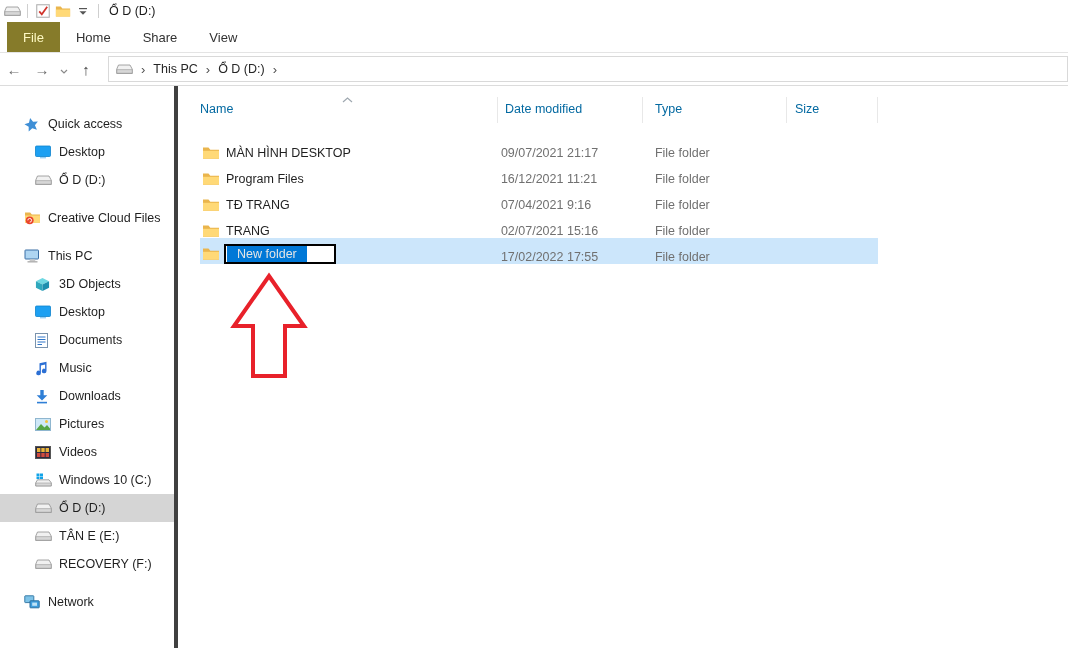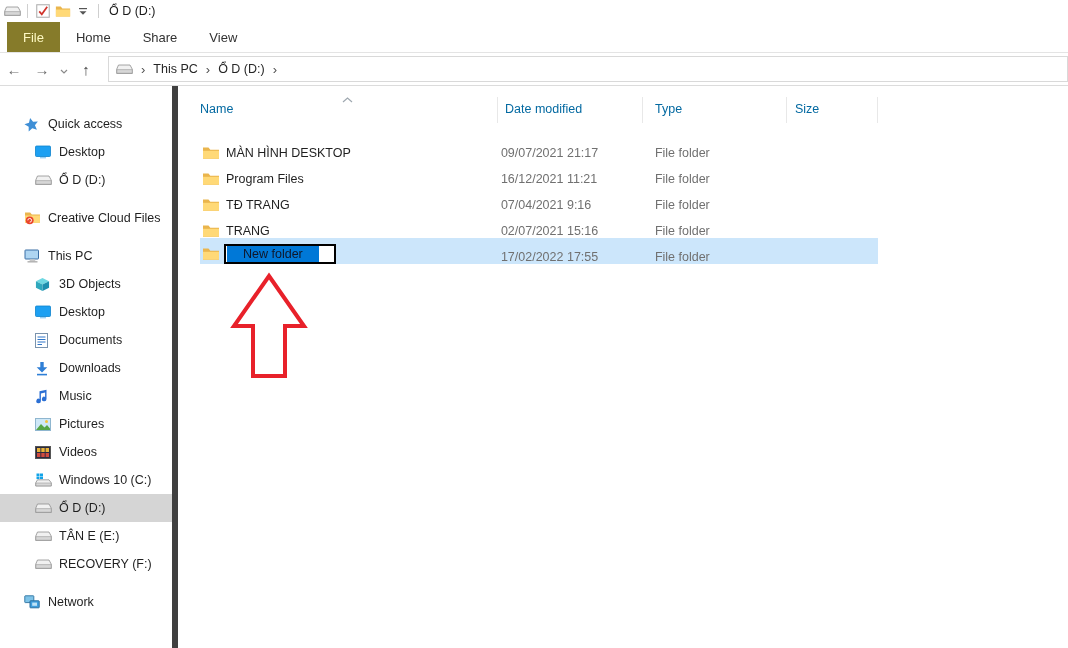--- a/index.html
+++ b/index.html
@@ -25,21 +25,21 @@
   .nav-caret { width:16px; flex:none; text-align:center; }
   .nav-up { color:#4a4a4a; }
   .addressbar { flex:1; height:26px; border:1px solid #d9d9d9; margin-left:8px; display:flex;
                 align-items:center; padding:0 5px; font-size:12.5px; color:#262626; background:#fff; }
   .crumb-chevron { color:#4f4f4f; padding:0 8px; font-size:13px; }
   .crumb { white-space:nowrap; }
   .abar-icon { display:flex; align-items:center; margin-left:2px; }
 
   
   .content { display:flex; height:562px; }
-  .sidebar { width:178px; flex:none; border-right:6px solid #404040; padding-top:24px; font-size:12.5px; overflow:hidden; }
+  .sidebar { width:178px; flex:none; border-right:4px solid #404040; padding-top:24px; font-size:12.5px; overflow:hidden; }
   .side-item { height:28px; display:flex; align-items:center; white-space:nowrap; }
   .side-item.l0 { padding-left:24px; }
   .side-item.l1 { padding-left:35px; }
   .side-item.gap { margin-top:10px; }
   .side-item.selected { background:#d5d5d5; }
   .sicon { width:21px; display:flex; align-items:center; flex:none; }
   .slabel { margin-left:3px; }
 
   .filearea { flex:1; position:relative; padding-top:6px; }
   .sortcaret { position:absolute; left:164px; top:3px; }
@@ -54,21 +54,21 @@
   .fl-rows { margin-top:8px; }
   .frow { display:flex; align-items:flex-end; height:26px; margin-left:22px; width:678px; font-size:12.5px;gap:11px; }
   .frow.selected { background:#cce6fb; }
   .cell-name { display:flex; align-items:center; }
   .cell-name .ficon { margin-left:2px; display:flex; align-items:center; flex:none; }
   .fname { margin-left:6px; color:#1f1f1f; white-space:nowrap; }
   .cell-date, .cell-type, .cell-size { color:#707070; white-space:nowrap; }
 
   .editbox { margin-left:4px; width:112px; height:20px; border:2px solid #000; background:#fff;
              display:flex; align-items:center; padding-left:1px; }
-  .selspan { background:#0078d7; color:#0f172a; padding:1px 16px; font-size:12.5px; white-space:nowrap; }
+  .selspan { background:#0078d7; color:#e5e5e5; padding:1px 10px; font-size:12.5px; white-space:nowrap; }
 
   .annotation-svg { position:absolute; left:0; top:0; pointer-events:none; z-index:5; }
 </style>
 </head>
 <body>
 
 <div class="window">
 
   <div class="titlebar">
     <span class="qat-btn">
@@ -210,34 +210,34 @@
                 <line x1="2.5" y1="6.5" x2="10.5" y2="6.5"></line>
                 <line x1="2.5" y1="9" x2="10.5" y2="9"></line>
                 <line x1="2.5" y1="11.5" x2="7" y2="11.5"></line>
               </g>
             </svg>
           </span>
           <span class="slabel">Documents</span>
         </div>
         <div class="side-item l1">
           <span class="sicon">
+            <svg width="13" height="15" viewBox="0 0 13 15">
+              <path d="M4.5 2.2 L11.5 0.8 V10 a2.3 2.3 0 1 1 -1.4 -2.1 V3.4 L5.9 4.4 V12 a2.3 2.3 0 1 1 -1.4 -2.1 Z" fill="#2b6fd4"></path>
+            </svg>
+          </span>
+          <span class="slabel">Music</span>
+        </div>
+        <div class="side-item l1">
+          <span class="sicon">
             <svg width="14" height="15" viewBox="0 0 14 15">
               <path d="M5.3 1 h3.4 v5.3 h3.6 L7 11.5 L1.7 6.3 h3.6 Z" fill="#2f7fd6"></path>
               <rect x="2" y="12.8" width="10" height="1.6" fill="#2f7fd6"></rect>
             </svg>
           </span>
           <span class="slabel">Downloads</span>
-        </div>
-        <div class="side-item l1">
-          <span class="sicon">
-            <svg width="13" height="15" viewBox="0 0 13 15">
-              <path d="M4.5 2.2 L11.5 0.8 V10 a2.3 2.3 0 1 1 -1.4 -2.1 V3.4 L5.9 4.4 V12 a2.3 2.3 0 1 1 -1.4 -2.1 Z" fill="#2b6fd4"></path>
-            </svg>
-          </span>
-          <span class="slabel">Music</span>
         </div>
         <div class="side-item l1">
           <span class="sicon">
             <svg width="16" height="13" viewBox="0 0 16 13">
               <rect x="0.5" y="0.5" width="15" height="12" fill="#cfe8f7" stroke="#8fb6cf"></rect>
               <path d="M1 12 L6 6 L9.5 9.5 L12 7 L15 10.5 V12 Z" fill="#56a646"></path>
               <circle cx="11.5" cy="3.5" r="1.5" fill="#f5c33b"></circle>
             </svg>
           </span>
           <span class="slabel">Pictures</span>

